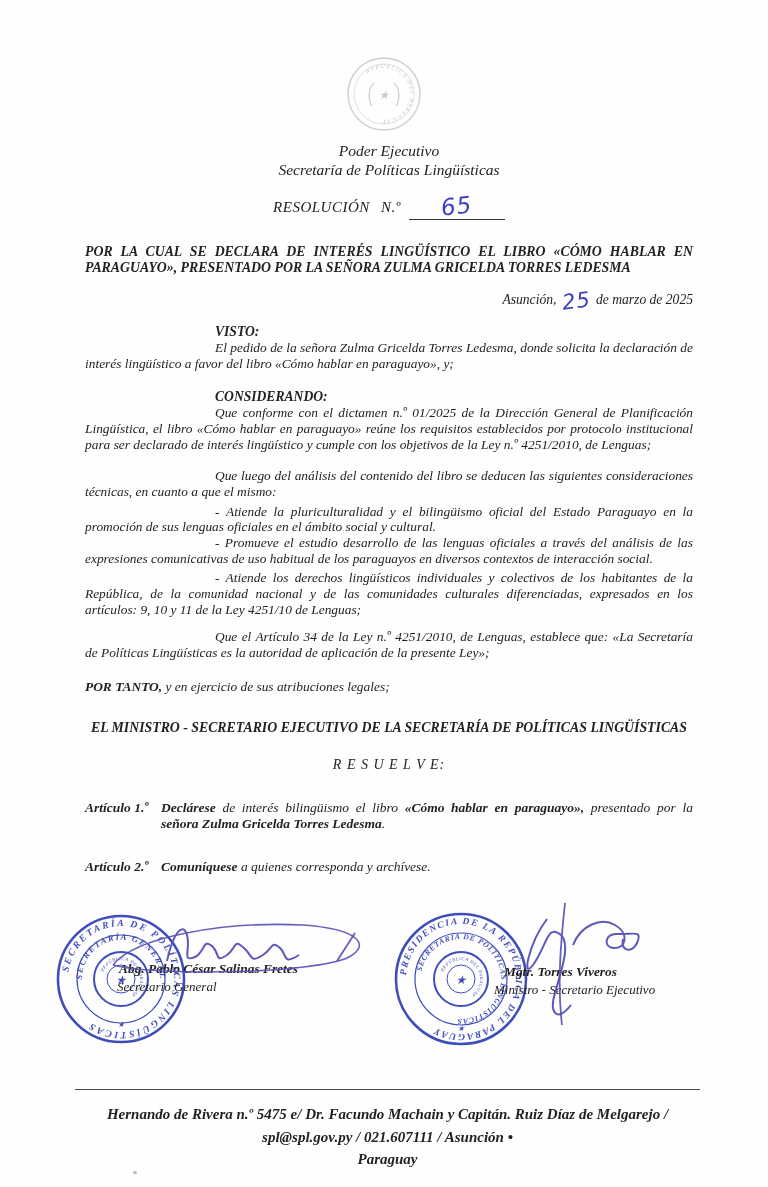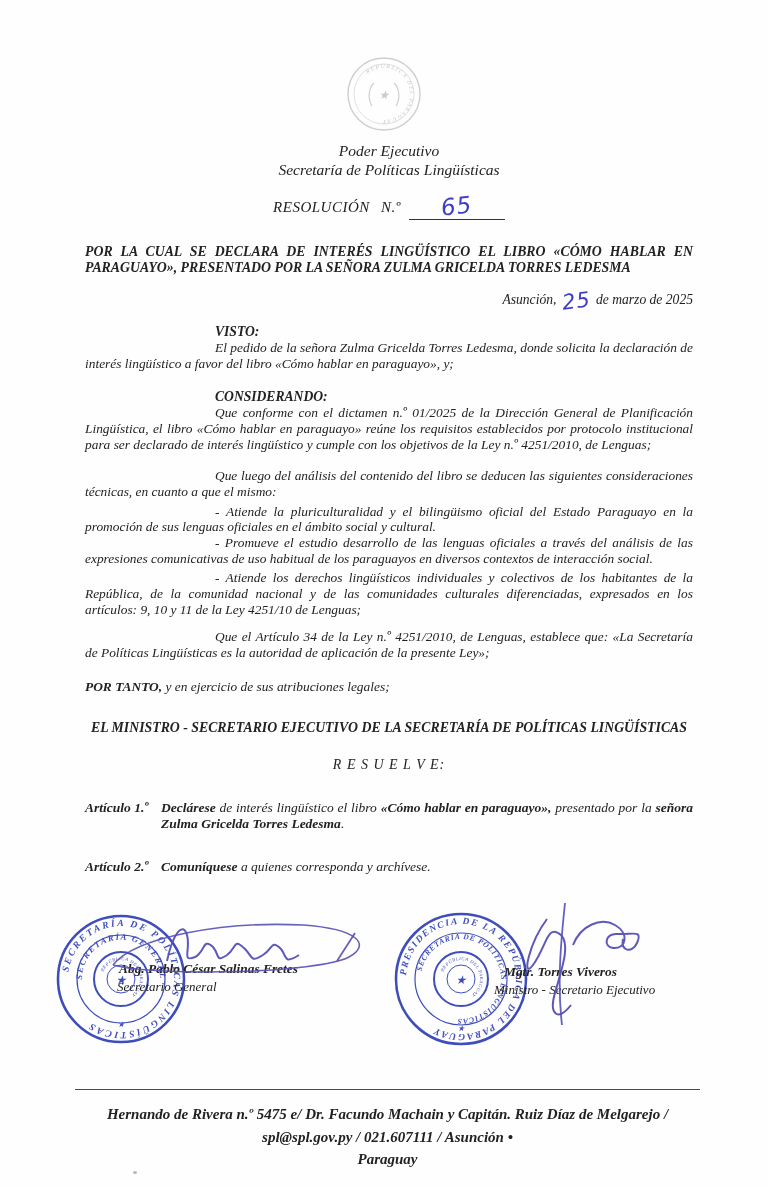--- a/index.html
+++ b/index.html
@@ -122,21 +122,21 @@
 
     <div class="por-tanto">
       <span class="b">POR TANTO,</span><span> y en ejercicio de sus atribuciones legales;</span>
     </div>
 
     <div class="authority">EL MINISTRO - SECRETARIO EJECUTIVO DE LA SECRETARÍA DE POLÍTICAS LINGÜÍSTICAS</div>
     <div class="resuelve">R E S U E L V E:</div>
 
     <div class="article">
       <div class="alabel">Artículo 1.º</div>
-      <div class="abody"><span class="b">Declárese</span><span> de interés lingüístico el libro </span><span class="b">«Cómo hablar en paraguayo»,</span><span> presentado por la </span><span class="b">señora Zulma Gricelda Torres Ledesma</span><span>.</span></div>
+      <div class="abody"><span class="b">Declárese</span><span> de interés bilingüismo el libro </span><span class="b">«Cómo hablar en paraguayo»,</span><span> presentado por la </span><span class="b">señora Zulma Gricelda Torres Ledesma</span><span>.</span></div>
     </div>
     <div class="article">
       <div class="alabel">Artículo 2.º</div>
       <div class="abody"><span class="b">Comuníquese</span><span> a quienes corresponda y archívese.</span></div>
     </div>
 
     <div class="sig-section">
 
       <div class="stamp stamp-left">
         <svg width="136" height="136" viewBox="0 0 136 136" xmlns="http://www.w3.org/2000/svg">

